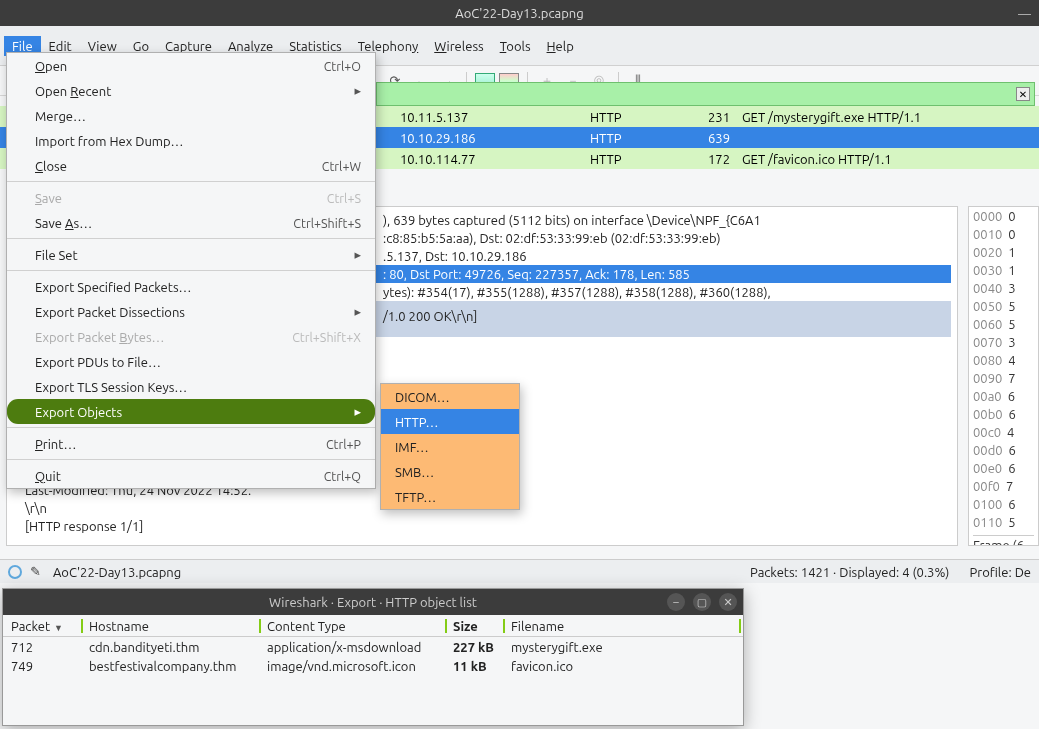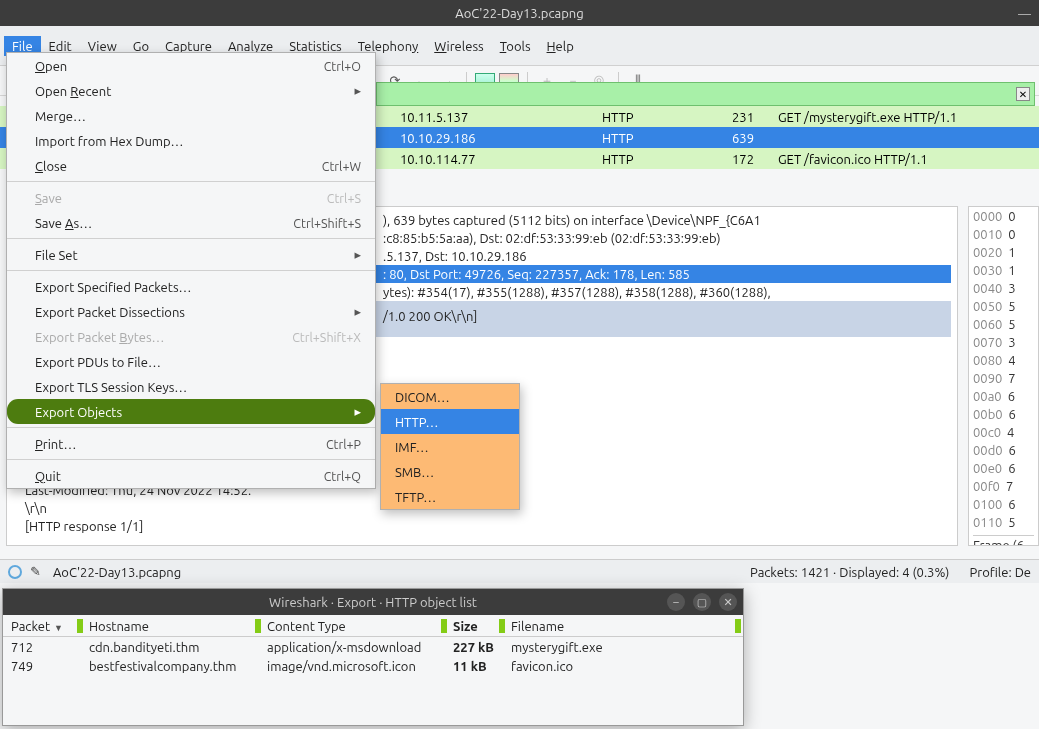--- a/index.html
+++ b/index.html
@@ -20,21 +20,21 @@
 .tb-sep { width:1px; height:18px; background:#ccc; margin:0 4px; }
 
 .spacer-toolbar { width: 374px; height: 30px; }
 
 .filterbar { height: 24px; background: #a8f0a8; border: 1px solid #6ec06e; display:flex; align-items:center; position:relative; }
 .filterbar .xbtn { position:absolute; right:4px; width:14px;height:14px; border:1px solid #888; background:#eee; font-size:10px; display:flex;align-items:center;justify-content:center;}
 
 .packetlist { position:absolute; top: 106px; left:0; right:0; }
 .plhead { display:flex; background:#f5f6f7; border-bottom:1px solid #ccc; height:24px; align-items:center; color:#222;}
 .plhead > div { padding: 2px 6px; border-right:1px solid #d0d0d0; }
-.plrow { display:flex; font-family:"DejaVu Sans Mono",monospace; font-size:12.5px; height:21px; align-items:center;gap:12px; }
+.plrow { display:flex; font-family:"DejaVu Sans Mono",monospace; font-size:12.5px; height:21px; align-items:center; }
 .plrow > div { padding: 1px 6px; white-space:nowrap; overflow:hidden; }
 .plrow.green { background:#d6f5c2; }
 .plrow.sel { background:#3584e4; color:white; } .c-dst{width:190px;} .c-proto{width:70px;} .c-len{width:82px;} .c-info{flex:1;}
 
 .details { position:absolute; top: 206px; left:6px; width: 952px; height: 340px; background:white; font-family:"DejaVu Sans Mono",monospace; font-size:12.5px; color:#222; padding: 4px 6px; overflow:hidden; border:1px solid #ccc;}
 .details .line { white-space:pre; height:18px; display:flex; align-items:center; }
 .details .line.selblue { background:#3584e4; color:white; }
 .details .line.selgray { background:#c8d4e6; }
 .details .tri { display:inline-block; width:14px; text-align:center; }
 
@@ -64,21 +64,21 @@
 .submenu .mi { height:25px; display:flex; align-items:center; padding:0 14px; color:#222;}
 .submenu .mi.active { background:#3584e4; color:white;}
 
 
 .dialog { position:absolute; top: 588px; left:2px; width: 742px; height: 138px; background:#f5f6f7; border:1px solid #999; box-shadow: 0 4px 16px rgba(0,0,0,0.3); }
 .dialog .dtitle { background:#3c3c3c; color:#ccc; height:26px; display:flex; align-items:center; position:relative;}
 .dialog .dtitle .t { position:absolute; left:50%; transform:translateX(-50%); font-size:13px;}
 .dialog .dtitle .dctrl { position:absolute; right:6px; display:flex; gap:8px;}
 .dialog .dtitle .dctrl span { width:18px;height:18px; border-radius:50%; background:#555; color:#ccc; display:flex;align-items:center;justify-content:center; font-size:11px;}
 .dialog .dhead { display:flex; background:#f5f6f7; border-bottom:1px solid #ccc; height:22px; align-items:center; padding:0 2px;}
-.dialog .dhead > div { padding:0 6px; border-right:6px solid #84cc16; color:#222;}
+.dialog .dhead > div { padding:0 6px; border-right:2px solid #84cc16; color:#222;}
 .dialog .drow { display:flex; padding:0 2px; height:19px; align-items:center; font-size:12.5px; color:#222;}
 .dialog .drow > div { padding:1px 6px; white-space:nowrap; overflow:hidden;}
 .dc-pkt{width:78px;} .dc-host{width:178px;} .dc-ct{width:186px;} .dc-sz{width:58px;font-weight:bold;} .dc-fn{flex:1;}
 .sortarr { font-size:9px; margin-left:4px; color:#555;}
 </style>
 </head>
 <body>
 
 <div class="titlebar">
   <div class="title">AoC'22-Day13.pcapng</div>

